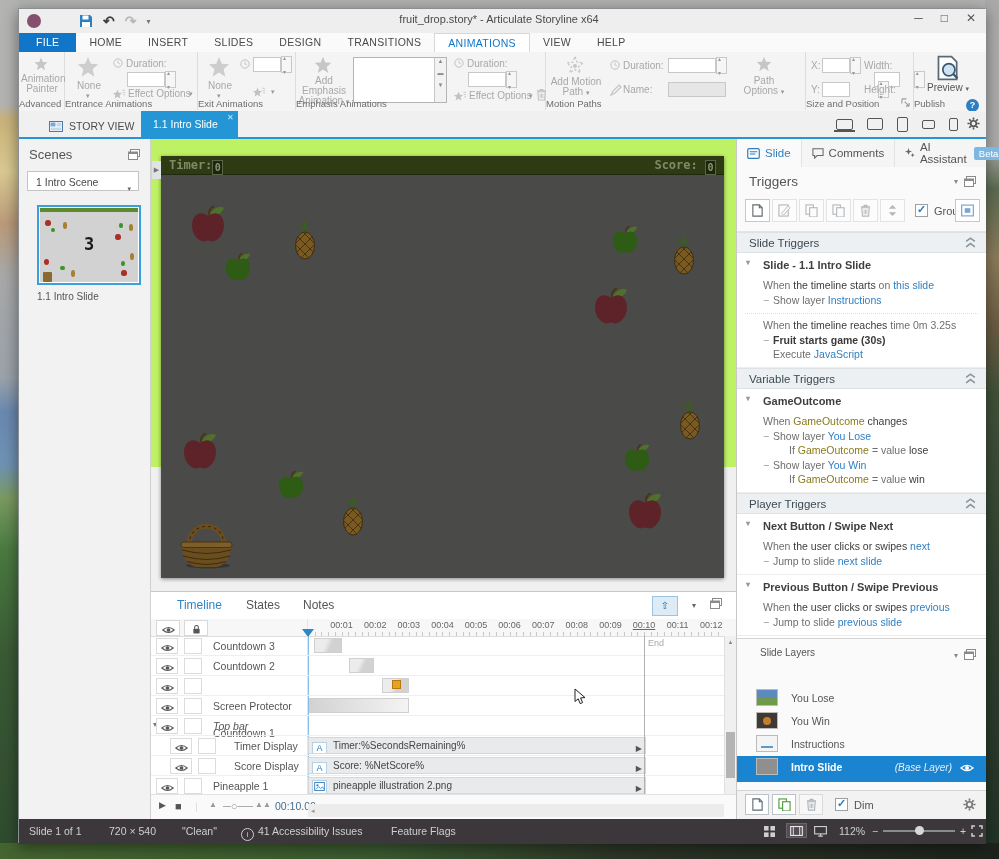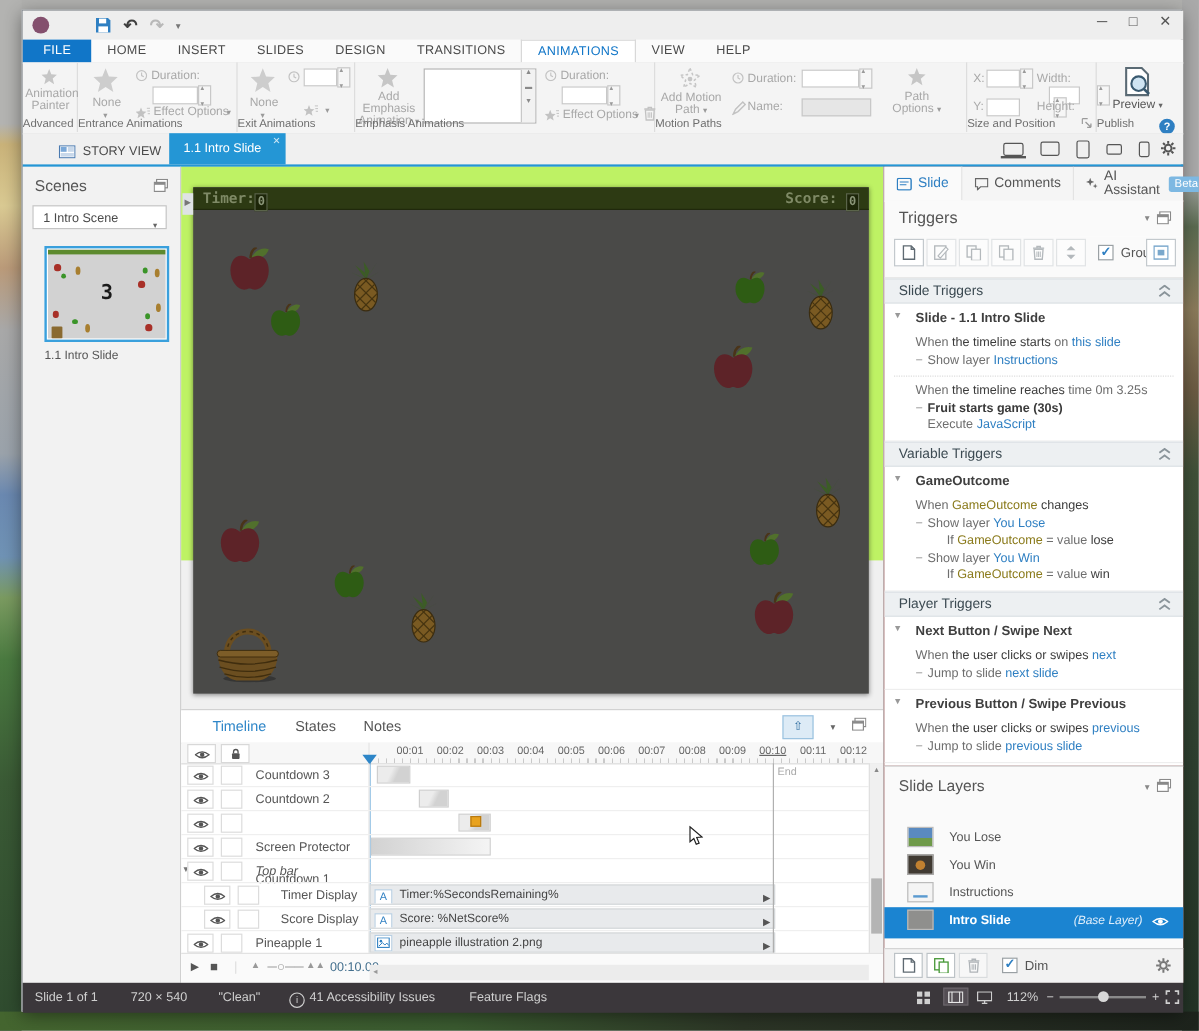--- a/index.html
+++ b/index.html
@@ -119,21 +119,21 @@
   .tl-phline{position:absolute;left:157px;top:44px;width:1px;height:160px;background:rgba(46,134,200,.55);}
   .tl-end{position:absolute;top:44px;width:1px;height:160px;background:#b0b0b0;}
   .tl-endlbl{position:absolute;top:46px;font-size:9px;color:#aaa;}
   .tl-vsb{position:absolute;right:0;top:44px;width:12px;height:160px;background:#f0f0f0;border-left:1px solid #e0e0e0;box-sizing:border-box;}
   .tl-vsb .up{position:absolute;top:0;left:0;width:100%;height:12px;font-size:6px;color:#888;text-align:center;line-height:12px;}
   .tl-vsb .th{position:absolute;left:1px;width:9px;top:96px;height:46px;background:#b4b4b4;}
   .tl-ctl{position:absolute;left:0;bottom:0;width:100%;height:24px;border-top:1px solid #e2e2e2;background:#fafafa;}
   .tlc{position:absolute;top:5px;color:#555;font-size:11px;}
   .tl-hsb{position:absolute;left:157px;bottom:2px;right:12px;height:13px;background:#ececec;color:#999;font-size:7px;line-height:13px;padding-left:3px;box-sizing:border-box;}
   
-  .rpanel{left:717px;top:130px;width:250px;height:680px;background:#7f1d1d;border-left:1px solid #c8c8c8;box-sizing:border-box;font-size:11px;}
+  .rpanel{left:717px;top:130px;width:250px;height:680px;background:#d946ef;border-left:1px solid #c8c8c8;box-sizing:border-box;font-size:11px;}
   .rtabs{position:absolute;left:0;top:0;width:100%;height:28px;border-bottom:1px solid #ddd;background:#f5f5f5;display:flex;align-items:center;}
   .rtab{padding:0 10px;height:100%;display:flex;align-items:center;gap:5px;border-right:1px solid #e3e3e3;color:#555;font-size:11.5px;}
   .rtab.active{color:#2e7fc2;background:#fafafa;}
   .beta{background:#7db8e2;color:#fff;font-size:9.5px;padding:1px 5px;border-radius:2px;}
   .trig-zone{position:absolute;left:0;top:28px;width:100%;height:471px;overflow:hidden;background:#fff;}
   .trig-head{position:relative;height:30px;background:#fafafa;}
   .trig-title{position:absolute;left:12px;top:7px;font-size:13.5px;color:#555;}
   .trig-toolbar{position:relative;height:34px;background:#fafafa;border-bottom:1px solid #e4e4e4;}
   .tbtn{position:absolute;top:2px;width:25px;height:23px;border:1px solid #c3c9cd;background:#fff;text-align:center;box-sizing:border-box;}
   .tbtn.dis{opacity:.45;}
@@ -148,21 +148,21 @@
   .trig-when{margin:5px 0 1px 26px;line-height:13px;font-size:10.5px;}
   .trig-action{margin:2px 0 1px 26px;line-height:13px;font-size:10.5px;position:relative;padding-left:10px;}
   .trig-action .minus{position:absolute;left:0;top:0;color:#999;}
   .trig-sub{margin:0 0 1px 36px;line-height:13px;font-size:10.5px;}
   .trig-cond{margin:0 0 1px 52px;line-height:13px;font-size:10.5px;}
   .trig-gap{border-top:1px dotted #ddd;margin:6px 8px 2px 8px;}
   .seg-n{color:#6e6e6e;} .seg-d{color:#3c3c3c;} .seg-l{color:#2e7fc2;} .seg-v{color:#8a7a1a;} .seg-b{color:#3a3a3a;font-weight:bold;}
   
   .layers{position:absolute;left:0;top:499px;width:100%;height:181px;background:#fafafa;border-top:1px solid #d4d4d4;box-sizing:border-box;}
   .layers-head{position:relative;height:32px;}
-  .layers-title{position:absolute;left:12px;top:8px;font-size:13px;color:#555;}
+  .layers-title{position:absolute;left:23px;top:8px;font-size:10px;color:#555;}
   .lay-list{position:absolute;left:0;top:48px;width:100%;}
   .lay-row{position:relative;height:23px;}
   .lay-thumb{position:absolute;left:19px;top:2px;width:22px;height:17px;border:1px solid #bbb;box-sizing:border-box;}
   .lay-name{position:absolute;left:54px;top:5px;font-size:10.5px;color:#555;}
   .lay-row.selected{background:#1b84d1;height:26px;}
   .lay-row.selected .lay-name{color:#fff;font-weight:bold;}
   .lay-note{position:absolute;right:34px;top:6px;color:#dfeefb;font-style:italic;font-size:10px;}
   .lay-eye{position:absolute;right:12px;top:6px;width:14px;height:12px;color:#fff;}
   .th-youlose{background:linear-gradient(to bottom,#5a8ac0 55%,#6f9a4a 55%);}
   .th-youwin{background:#403a32;}
@@ -355,20 +355,21 @@
   <div class="abs titlebar">
     <div class="abs app-icon"></div>
     <div class="abs qat">
       <svg class="g">
           <use href="#sym-floppy"></use>
         </svg>
       <span class="undo">↶</span>
       <span class="redo">↷</span>
       <span class="qat-caret">▾</span>
     </div>
+    <div class="abs win-title">fruit_drop.story* - Articulate Storyline  x64</div>
     <div class="abs win-btns">
       <span>─</span>
       <span>□</span>
       <span>✕</span>
     </div>
   </div>
 
   <div class="abs ribtabs" id="ribtabs">
       <span class="ribbon-tab file">FILE</span>
       <span class="ribbon-tab">HOME</span>

